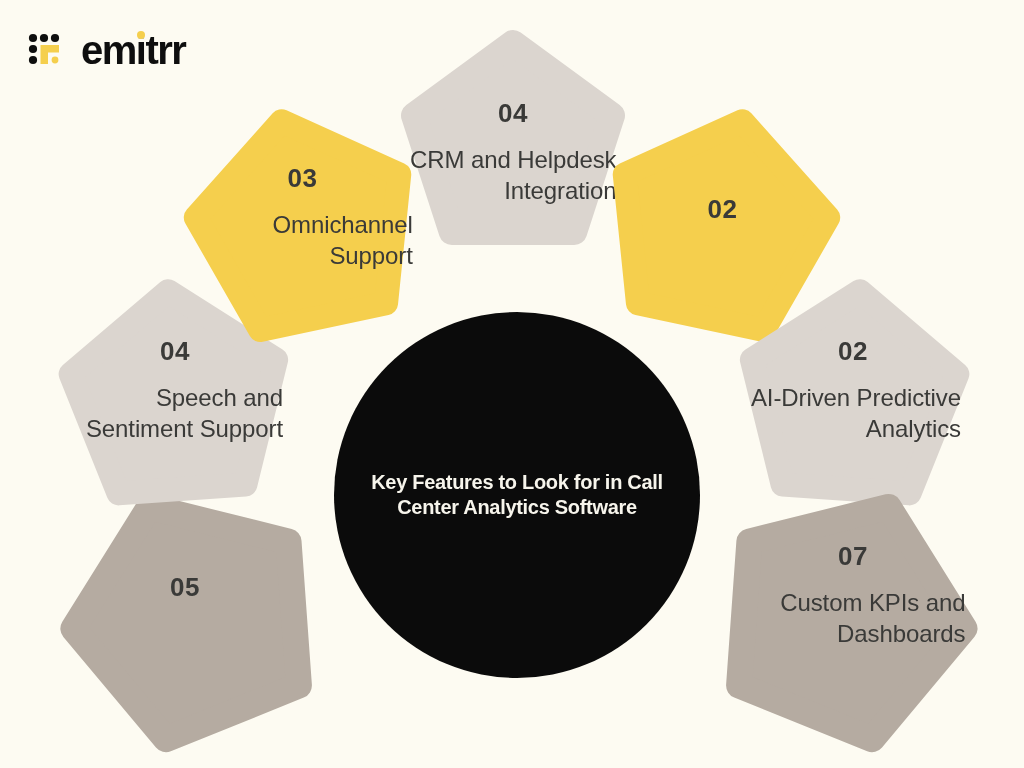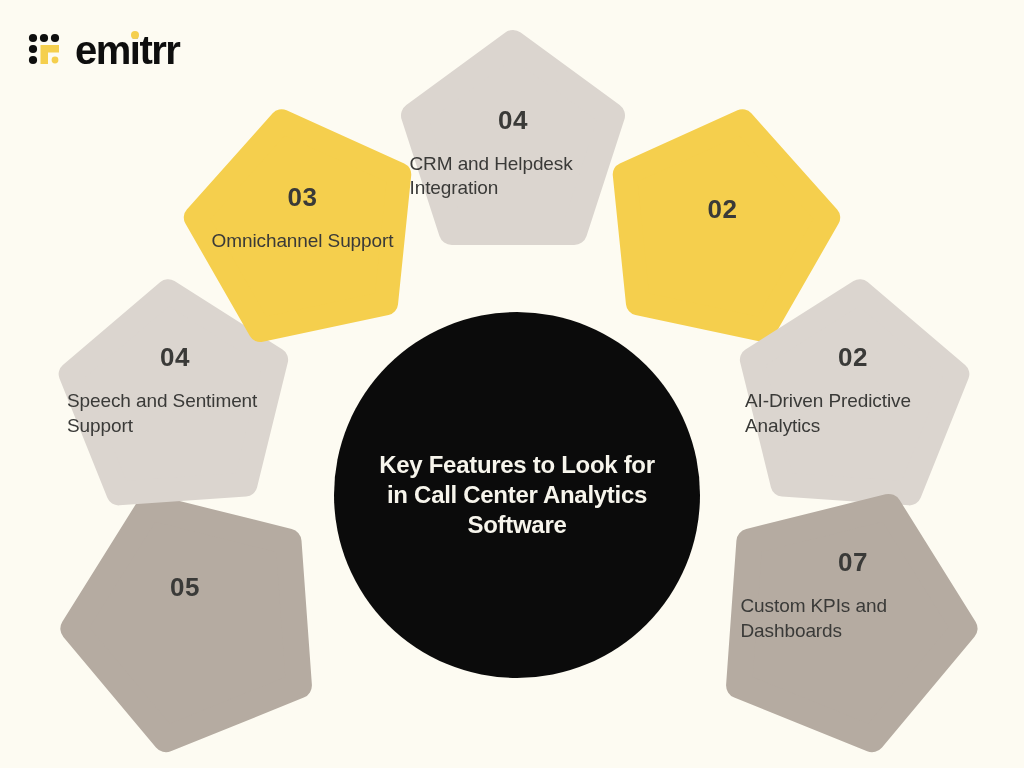--- a/index.html
+++ b/index.html
@@ -15,21 +15,21 @@
     position: relative;
   }
 
   
   #logo {
     position: absolute;
     left: 28px;
     top: 26px;
     display: flex;
     align-items: center;
-    gap: 13px;
+    gap: 19px;
     height: 48px;
   }
   #logo-mark {
     width: 34px;
     height: 34px;
     display: block;
   }
   #logo-word {
     font-size: 40px;
     font-weight: bold;
@@ -49,21 +49,21 @@
     height: 366px;
     border-radius: 50%;
     background: #0B0B0B;
     display: flex;
     align-items: center;
     justify-content: center;
     z-index: 5;
   }
   #center-title {
     color: #F7F5EC;
-    font-size: 24px;
+    font-size: 20px;
     font-weight: bold;
     line-height: 1.26;
     text-align: center;
     width: 300px;
     letter-spacing: -0.3px;
   }
 
   
   .pent {
     position: absolute;
@@ -78,32 +78,32 @@
   .pent-content {
     position: absolute;
     left: 0;
     top: 0;
     width: 100%;
     height: 100%;
     display: flex;
     flex-direction: column;
     align-items: center;
     justify-content: center;
-    text-align: left;
+    text-align: right;
     color: #3A3A38;
     pointer-events: none;
   }
   .pent-num {
     font-size: 26px;
     font-weight: bold;
     letter-spacing: 0.5px;
     margin-bottom: 16px;
   }
   .pent-label {
-    font-size: 19px;
+    font-size: 24px;
     line-height: 1.28;
     letter-spacing: -0.1px;
     max-width: 90%;
   }
 </style>
 </head>
 <body style="background: rgb(253, 251, 242);">
 
 <div id="logo">
   <svg id="logo-mark" viewBox="0 0 34 34">

